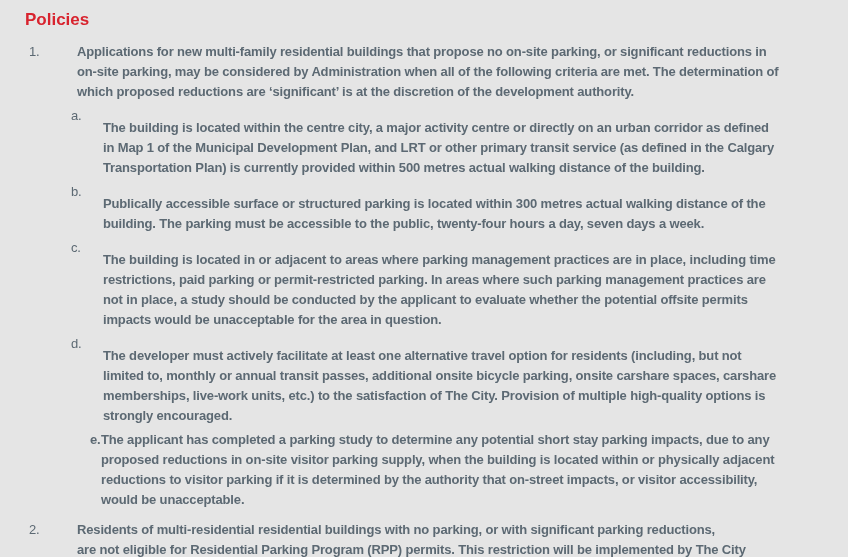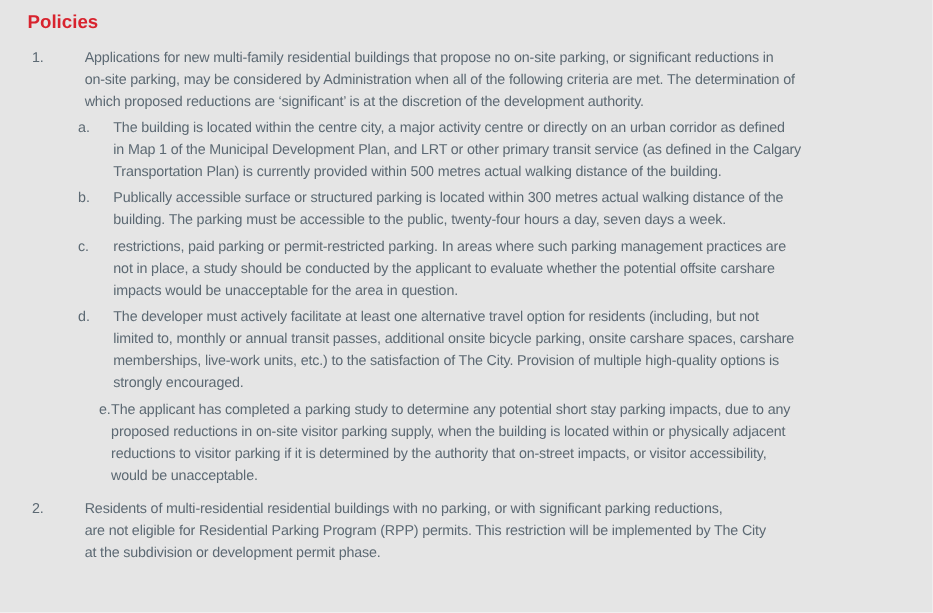--- a/index.html
+++ b/index.html
@@ -56,36 +56,38 @@
     display: flex;
     align-items: flex-start;
     margin-left: -6px;
   }
   .subitem.tabbed .letter {
     flex: 0 0 32px;
   }
   .subitem.tabbed .sub-body {
     flex: 1 1 auto;
     min-width: 0;
+    margin-top: 12px;
   }
   .subitem.inline {
     margin-left: 13px;
   }
   .subitem.inline .line {
     padding-left: 11px;
   }
   .subitem.inline .line.first {
     padding-left: 0;
   }
   .subitem.inline .letter-inline {
     display: inline-block;
     width: 11px;
   }
   .line {
     white-space: nowrap;
+    font-weight: bold;
   }
 </style>
 </head>
 <body>
 
 <div class="page">
   <h1 class="heading">Policies</h1>
   <div class="policy-list" id="policy-list">
       <div class="policy-item">
         <span class="num">1.</span>
@@ -105,22 +107,23 @@
             <div class="subitem tabbed">
               <span class="letter">b.</span>
               <div class="sub-body">
                 <div class="line">Publically accessible surface or structured parking is located within 300 metres actual walking distance of the</div>
                 <div class="line">building. The parking must be accessible to the public, twenty-four hours a day, seven days a week.</div>
               </div>
             </div>
             <div class="subitem tabbed">
               <span class="letter">c.</span>
               <div class="sub-body">
+                <div class="line">The building is located in or adjacent to areas where parking management practices are in place, including time</div>
                 <div class="line">restrictions, paid parking or permit-restricted parking. In areas where such parking management practices are</div>
-                <div class="line">not in place, a study should be conducted by the applicant to evaluate whether the potential offsite carshare</div>
+                <div class="line">not in place, a study should be conducted by the applicant to evaluate whether the potential offsite permits</div>
                 <div class="line">impacts would be unacceptable for the area in question.</div>
               </div>
             </div>
             <div class="subitem tabbed">
               <span class="letter">d.</span>
               <div class="sub-body">
                 <div class="line">The developer must actively facilitate at least one alternative travel option for residents (including, but not</div>
                 <div class="line">limited to, monthly or annual transit passes, additional onsite bicycle parking, onsite carshare spaces, carshare</div>
                 <div class="line">memberships, live-work units, etc.) to the satisfaction of The City. Provision of multiple high-quality options is</div>
                 <div class="line">strongly encouraged.</div>

